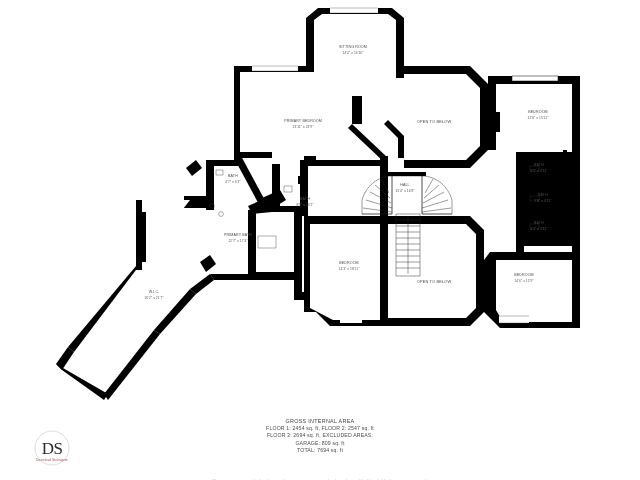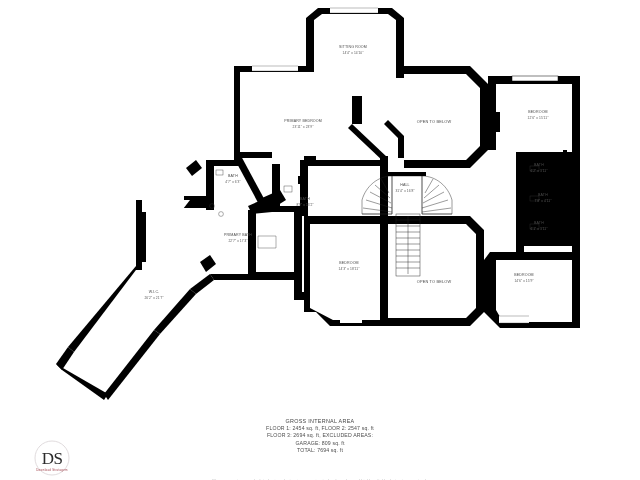--- a/index.html
+++ b/index.html
@@ -89,21 +89,21 @@
     font-family: "Liberation Sans", sans-serif;
     font-size: 4.1px;
     color: #b9b9b9;
     letter-spacing: 0.1px;
     white-space: nowrap;
   }
   
   #logo {
     position: absolute;
     left: 24px;
-    top: 438px;
+    top: 428px;
     width: 62px;
     height: 42px;
   }
   #logo svg { display: block; }
   .logo-mono {
     font-family: "Liberation Serif", serif;
     font-size: 17px;
     fill: #2b2b2b;
     letter-spacing: -0.5px;
   }

